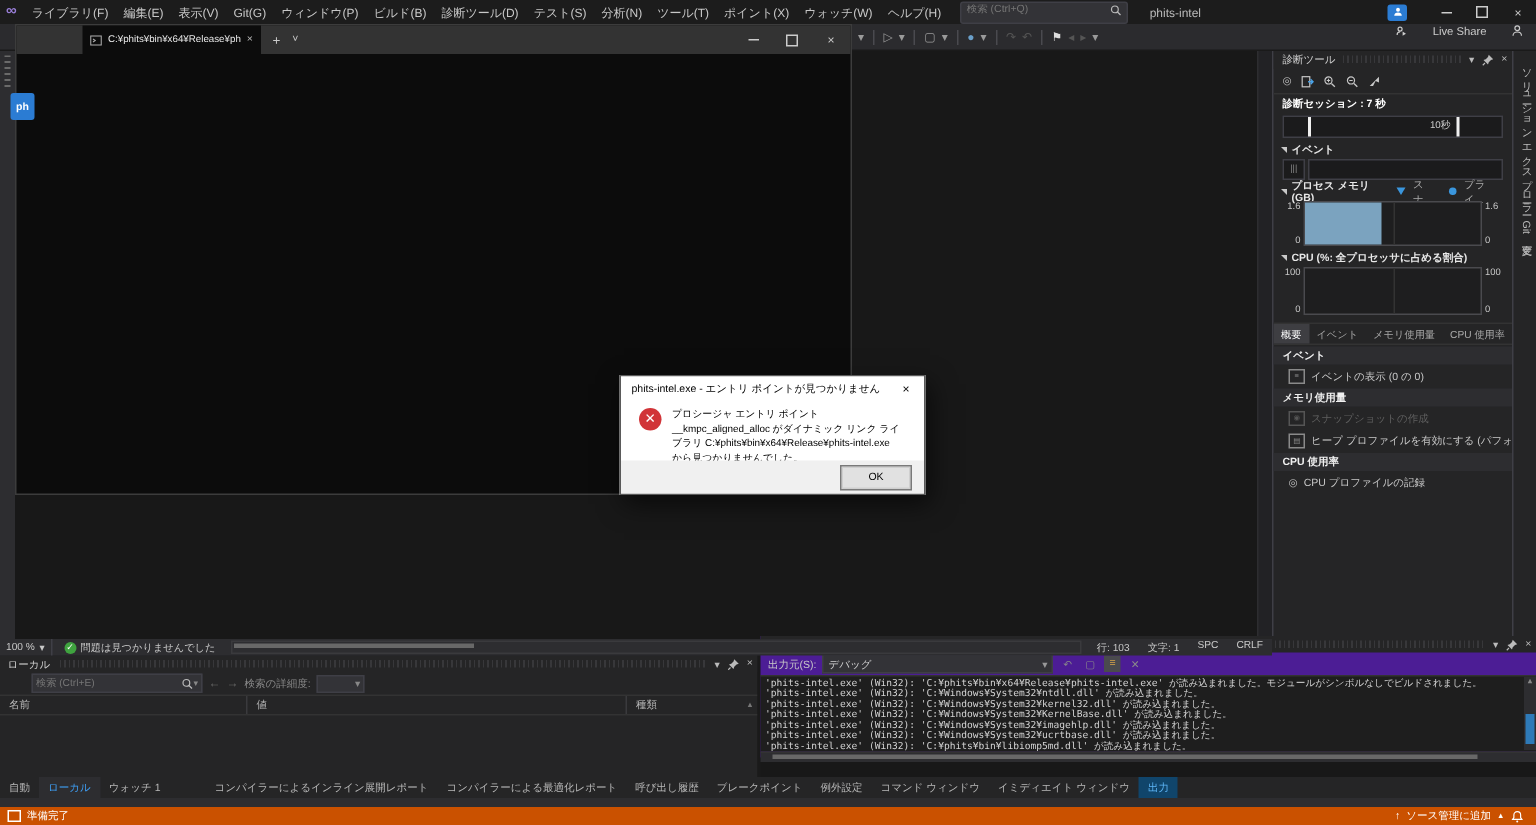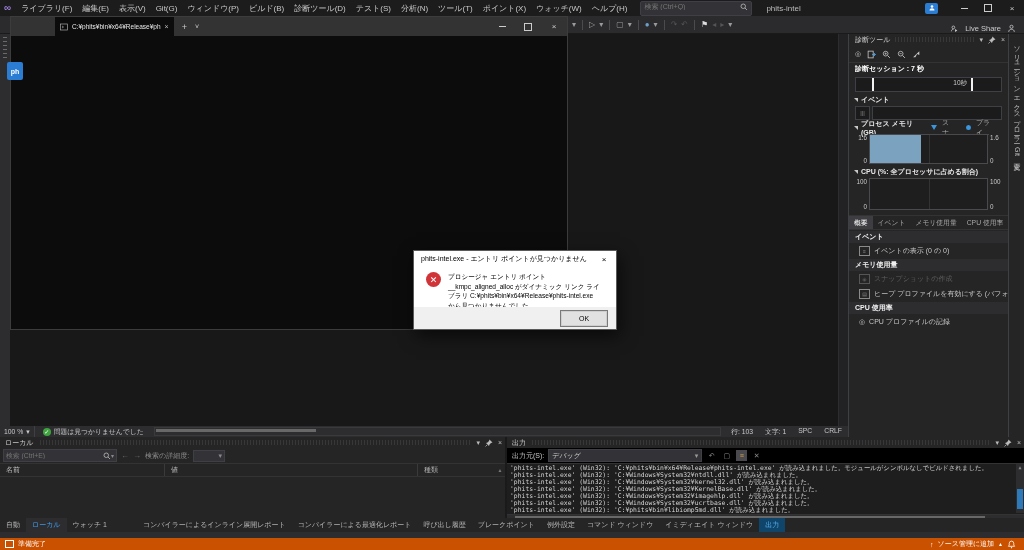--- a/index.html
+++ b/index.html
@@ -16,21 +16,21 @@
   .win-title{margin-left:14px;color:#bbb}
   .feedback{margin-left:auto;width:13px;height:11px;background:#2b7cd3;border-radius:2px;display:flex;align-items:center;justify-content:center}
   .capbtns{display:flex;margin-left:14px}
   .capbtn{width:24px;height:16px;display:flex;align-items:center;justify-content:center;color:#ccc;font-size:8px}
   .bar-min{width:7px;height:1px;background:#ccc}
   .bar-max{width:6px;height:6px;border:1px solid #ccc}
   
   .toolbar{left:0;top:16px;width:1024px;height:17px;background:#2b2b2e;border-bottom:1px solid #1a1a1a;z-index:1}
   .tb-icons{position:absolute;left:572px;top:0;height:17px;display:flex;align-items:center;gap:4px;font-size:8px;color:#9a9a9a}
   .tb-sep{width:1px;height:10px;background:#4a4a4f;margin:0 2px}
-  .tb-right{position:absolute;right:8px;top:0;height:17px;display:flex;align-items:flex-end;gap:6px;font-size:7.5px;color:#ccc}
+  .tb-right{position:absolute;right:8px;top:0;height:17px;display:flex;align-items:flex-start;gap:16px;font-size:7.5px;color:#ccc}
   
   .left-strip{left:0;top:33px;width:10px;height:393px;background:#2d2d30}
   .grip{width:4px;height:22px;margin:4px auto 0 auto;
         background:repeating-linear-gradient(to bottom,#6a6a6a 0 1px,transparent 1px 4px)}
   .main-editor{left:10px;top:33px;width:838px;height:393px;background:#181818}
   .editor-vscroll{left:838px;top:33px;width:10px;height:393px;background:#222225;border-left:1px solid #2d2d30}
   .ph-badge{left:7px;top:62px;width:16px;height:18px;background:#2b7cd3;border-radius:2px;color:#fff;
             font-size:7px;font-weight:bold;display:flex;align-items:center;justify-content:center;z-index:7}
   
   .console{left:10px;top:16px;width:558px;height:314px;background:#0c0c0c;border:1px solid #3c3c3c;z-index:5;box-sizing:border-box}
@@ -84,29 +84,29 @@
   .edstatus{left:0;top:426px;width:848px;height:11px;background:#2d2d30;display:flex;align-items:center;font-size:6.8px;color:#c8c8c8;z-index:2}
   .zoom-box{display:flex;align-items:center;gap:3px;padding:0 4px;border-right:1px solid #3f3f46;height:100%}
   .okcheck{width:8px;height:8px;border-radius:50%;background:#3fa33f;color:#fff;font-size:6px;display:flex;align-items:center;justify-content:center;margin:0 3px 0 8px}
   .hscroll{flex:1;height:7px;margin:0 10px;background:#2d2d30;border:1px solid #3a3a3d;position:relative}
   .hthumb{position:absolute;left:1px;top:1px;height:3px;width:160px;background:#686868}
   .ed-right{display:flex;gap:12px;padding-right:6px;white-space:nowrap}
   
   .locals{left:0;top:437px;width:505px;height:81px;background:#252526;font-size:7px}
   .panel-hdr{height:11px;display:flex;align-items:center;padding:0 3px 0 5px;color:#d0d0d0;background:#252526}
   .panel-hdr .hdr-dots{flex:1;height:5px;margin:0 6px;background:repeating-linear-gradient(to right,#4a4a4e 0 1px,transparent 1px 3px);opacity:.5}
-  .loc-search-row{height:15px;display:flex;align-items:center;gap:4px;padding-left:3px;color:#8a8a8a}
+  .loc-search-row{height:15px;display:flex;align-items:center;gap:4px;padding-left:21px;color:#8a8a8a}
   .loc-search{width:108px;height:11px;background:#333337;border:1px solid #3f3f46;display:flex;align-items:center;padding:0 2px}
   .loc-search input{flex:1;background:transparent;border:0;outline:0;color:#9a9a9a;font-size:6.8px;font-family:inherit;padding:0;min-width:0}
   .nav-arrow{color:#6a6a6a;font-size:8px}
   .mini-combo{width:26px;height:10px;background:#333337;border:1px solid #3f3f46;display:flex;align-items:center;justify-content:flex-end;padding:0 2px;color:#888}
   .loc-cols{height:12px;display:flex;border-top:1px solid #333;border-bottom:1px solid #333;color:#bbb}
   .loc-col{padding-left:6px;display:flex;align-items:center;border-right:1px solid #3a3a3d;box-sizing:border-box}
   .panel-divider{left:505px;top:437px;width:2px;height:81px;background:#1a1a1a}
-  .output{left:507px;top:437px;width:517px;height:81px;background:#000000;font-size:7px}
+  .output{left:507px;top:424px;width:517px;height:81px;background:#4c1d95;font-size:7px}
   .out-toolbar{height:15px;display:flex;align-items:center;gap:4px;padding-left:5px;color:#c8c8c8}
   .out-combo{width:146px;height:11px;background:#333337;border:1px solid #3f3f46;display:flex;align-items:center;padding:0 3px;color:#d0d0d0}
   .out-combo .chev{margin-left:auto;color:#999}
   .out-ico{width:11px;height:11px;display:flex;align-items:center;justify-content:center;color:#8a8a8a;font-size:7px}
   .out-ico.hl{background:#4a4a4e;color:#d8a44a}
   .out-text{position:relative;height:49px;background:#1e1e1e;border-top:1px solid #333;overflow:hidden;
             font-family:"DejaVu Sans Mono","Liberation Mono",monospace;font-size:6.4px;line-height:7px;color:#d4d4d4;
             padding:1px 10px 0 3px;white-space:pre}
   .out-vscroll{position:absolute;right:0;top:0;width:8px;height:49px;background:#2d2d30;display:flex;flex-direction:column;align-items:center}
   .out-vthumb{width:6px;height:20px;background:#2e7ab8;margin-top:18px}

